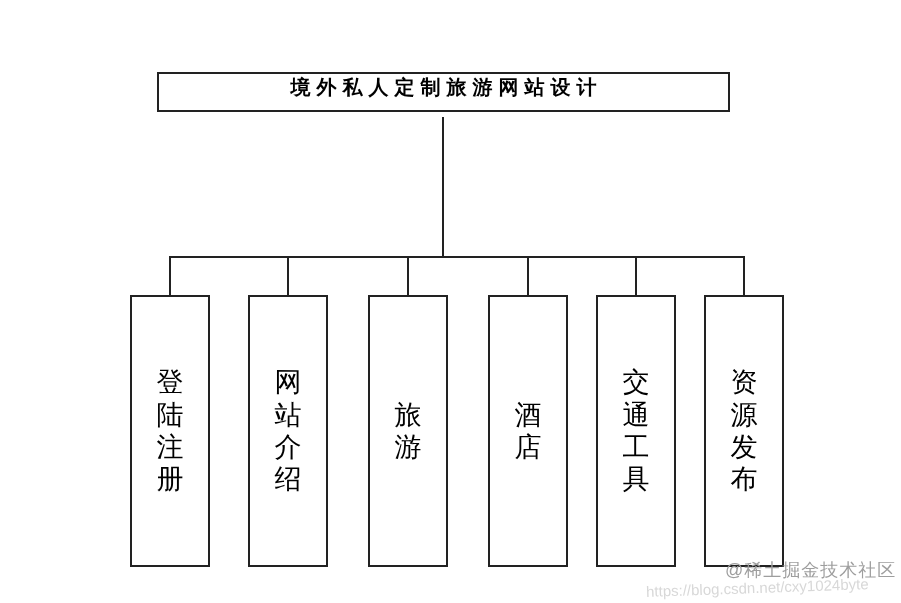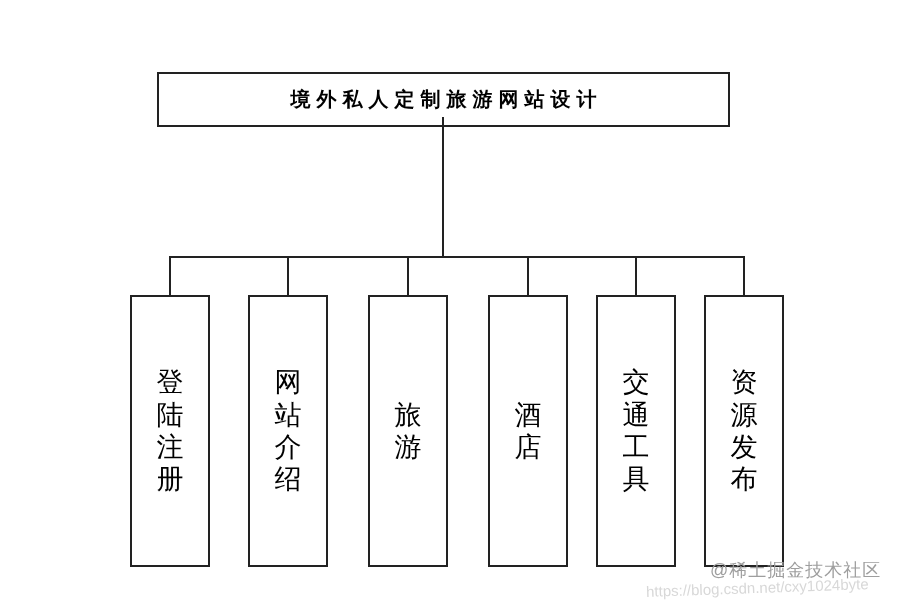--- a/index.html
+++ b/index.html
@@ -14,26 +14,26 @@
     height: 603px;
     background: #ffffff;
     overflow: hidden;
   }
   
   .root-box {
     position: absolute;
     left: 157px;
     top: 72px;
     width: 573px;
-    height: 55px;
+    height: 40px;
     box-sizing: border-box;
     border: 2px solid #222222;
     background: #ffffff;
     display: flex;
-    align-items: center;
+    align-items: flex-start;
     justify-content: center;
   }
   .root-label {
     font-weight: bold;
     font-size: 20px;
     color: #000000;
     letter-spacing: 6px;
     text-indent: 6px;
     white-space: nowrap;
   }
@@ -76,21 +76,21 @@
     align-items: center;
     justify-content: center;
     gap: 4px;
     font-size: 27px;
     line-height: 1.05;
     color: #000000;
   }
   
   .watermark-community {
     position: absolute;
-    left: 710px;
+    left: 725px;
     top: 558px;
     font-size: 18px;
     color: #9e9e9e;
     letter-spacing: 1px;
     white-space: nowrap;
     font-family: "Liberation Sans", sans-serif;
   }
   .watermark-url {
     position: absolute;
     left: 646px;

